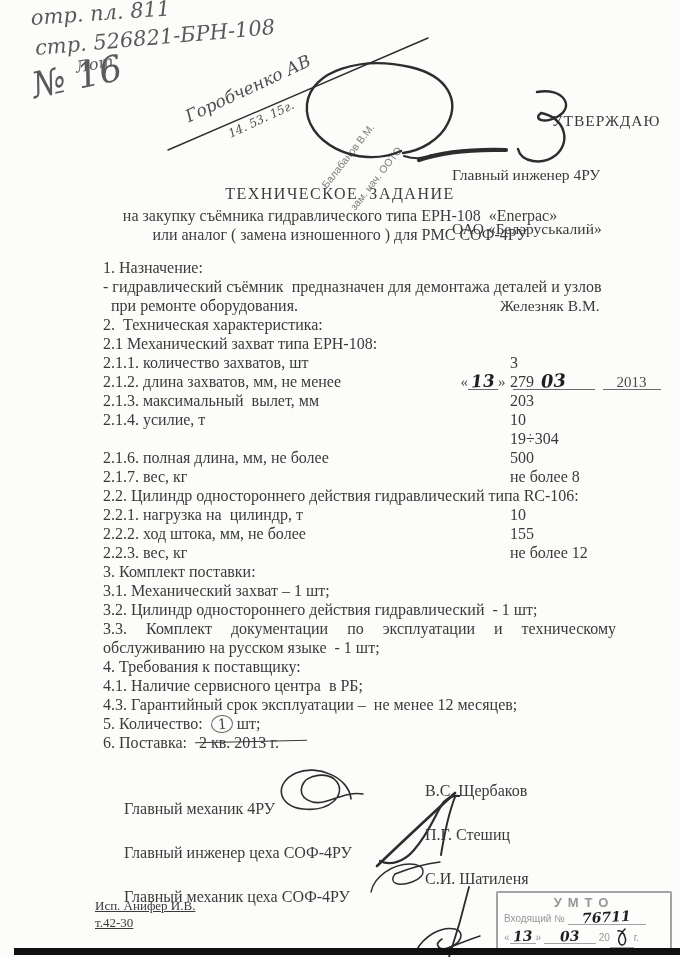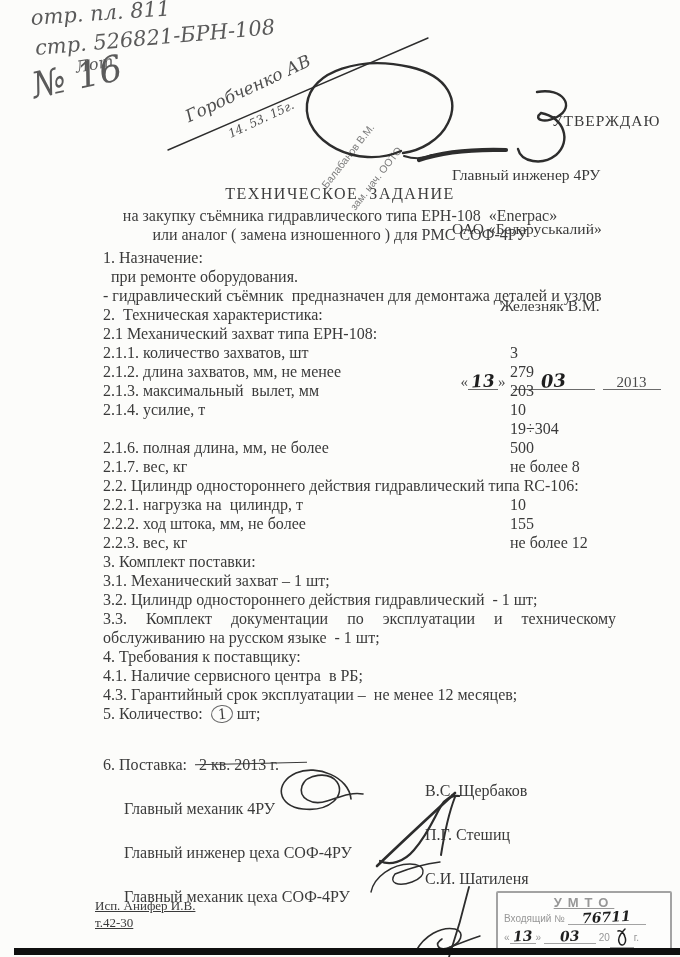--- a/index.html
+++ b/index.html
@@ -24,47 +24,47 @@
   .approval .date-line{margin-left:-14px;margin-top:4px;font-size:15px;color:#4a4a4a;}
   .u{display:inline-block;border-bottom:1.2px solid #6b6b6b;text-align:center;line-height:14px;}
   .u.day{width:30px;}
   .u.month{width:82px;}
   .u.year{width:58px;}
   
   .title-block{left:0;top:184px;width:680px;text-align:center;font-size:16px;line-height:19.5px;color:#3d3d3d;}
   .title-block .main{letter-spacing:1.5px;margin-bottom:2px;}
   .title-block div{white-space:pre;}
   
-  .body-rows{left:103px;top:248px;width:545px;font-size:16px;line-height:19px;}
+  .body-rows{left:103px;top:258px;width:545px;font-size:16px;line-height:19px;}
   .row{position:relative;height:19px;white-space:pre;}
   .row .val{position:absolute;left:407px;top:0;}
   .row.indent{padding-left:8px;}
   .row.justify{word-spacing:5.5px;}
   .circled{
     display:inline-block;border:1.4px solid #6a6a6a;border-radius:50%;
     padding:0 6px 1px 6px;transform:rotate(-5deg);line-height:15px;
   }
-  .strike-part{position:relative;display:inline-block;margin-top:32px;}
+  .strike-part{position:relative;display:inline-block;}
   .strike-part::after{
     content:"";position:absolute;left:-4px;right:-28px;top:8px;
     border-top:1.7px solid #3a3a3a;transform:rotate(-1.4deg);
   }
   
   .sigs{left:100px;top:782px;width:560px;font-size:16px;color:#3a3a3a;}
   .sig-row{position:relative;height:44px;white-space:pre;}
   .sig-row .sig-name{position:absolute;left:325px;top:0;}
   
   .footer{left:95px;top:897px;font-size:13px;line-height:17px;color:#3a3a3a;text-decoration:underline;}
   
   .stamp{
     left:496px;top:891px;width:172px;height:56px;
     border:2px solid #a3a3a3;border-radius:2px;
     font-family:"Liberation Sans",sans-serif;color:#979797;background:rgba(255,255,255,.4);
   }
-  .stamp .s-title{text-align:center;font-size:13px;font-weight:bold;letter-spacing:6px;margin-top:2px;text-decoration:underline;}
+  .stamp .s-title{text-align:center;font-size:13px;font-weight:bold;letter-spacing:6px;margin-top:2px;}
   .stamp .s-line{font-size:10px;margin:2px 0 0 6px;white-space:pre;}
   .stamp .su{display:inline-block;border-bottom:1px solid #a3a3a3;text-align:center;line-height:11px;}
   .stamp .ink{font-size:14px;}
   .stamp .num-u{width:78px;}
   .stamp .sday{width:26px;}
   .stamp .smonth{width:52px;}
   .stamp .syear{width:24px;}
   .yr-scribble{vertical-align:-6px;}
   
   .bottom-bar{left:14px;top:948px;width:666px;height:7px;background:#101010;}
@@ -98,22 +98,22 @@
   </div>
 
   <div class="abs title-block">
     <div class="main">ТЕХНИЧЕСКОЕ  ЗАДАНИЕ</div>
     <div>на закупку съёмника гидравлического типа ЕРН-108  «Enerpac»</div>
     <div>или аналог ( замена изношенного ) для РМС СОФ-4РУ</div>
   </div>
 
   <div class="abs body-rows">
       <div class="row"><span>1. Назначение:</span></div>
+      <div class="row"><span>- гидравлический съёмник  предназначен для демонтажа деталей и узлов</span></div>
       <div class="row indent"><span>при ремонте оборудования.</span></div>
-      <div class="row"><span>- гидравлический съёмник  предназначен для демонтажа деталей и узлов</span></div>
       <div class="row"><span>2.  Техническая характеристика:</span></div>
       <div class="row"><span>2.1 Механический захват типа ЕРН-108:</span></div>
       <div class="row"><span>2.1.1. количество захватов, шт</span><span class="val">3</span></div>
       <div class="row"><span>2.1.2. длина захватов, мм, не менее</span><span class="val">279</span></div>
       <div class="row"><span>2.1.3. максимальный  вылет, мм</span><span class="val">203</span></div>
       <div class="row"><span>2.1.4. усилие, т</span><span class="val">10</span></div>
       <div class="row"><span class="val">19÷304</span></div>
       <div class="row"><span>2.1.6. полная длина, мм, не более</span><span class="val">500</span></div>
       <div class="row"><span>2.1.7. вес, кг</span><span class="val">не более 8</span></div>
       <div class="row"><span>2.2. Цилиндр одностороннего действия гидравлический типа RC-106:</span></div>

